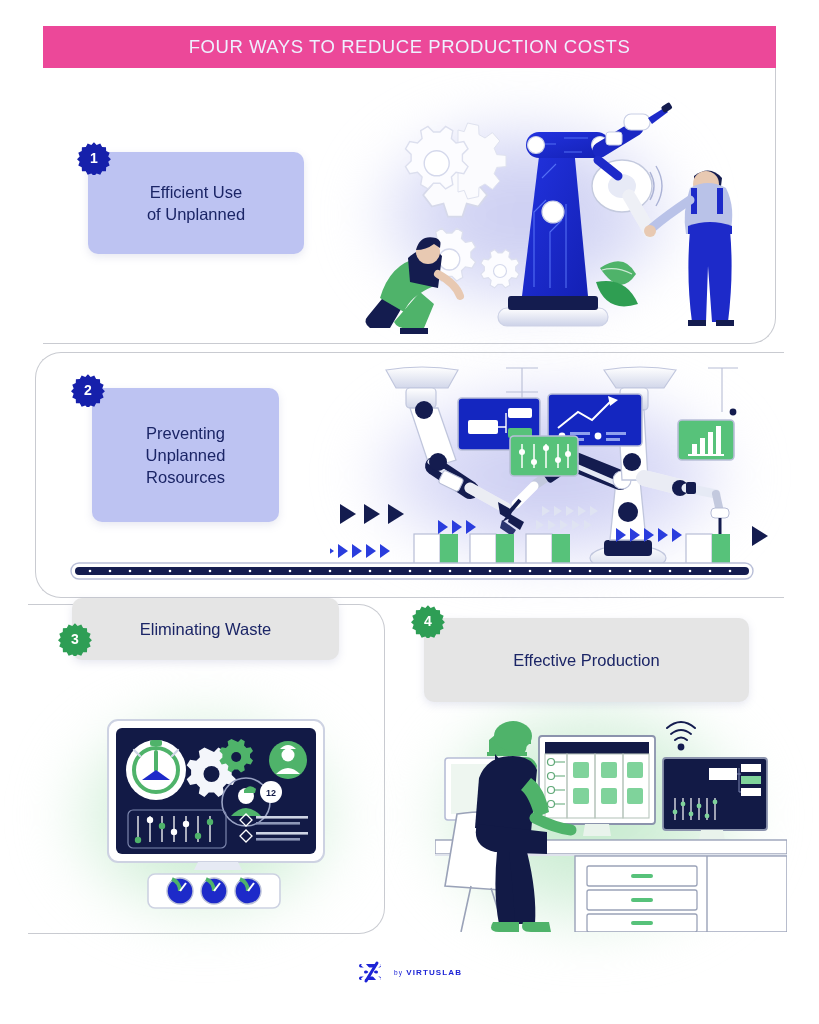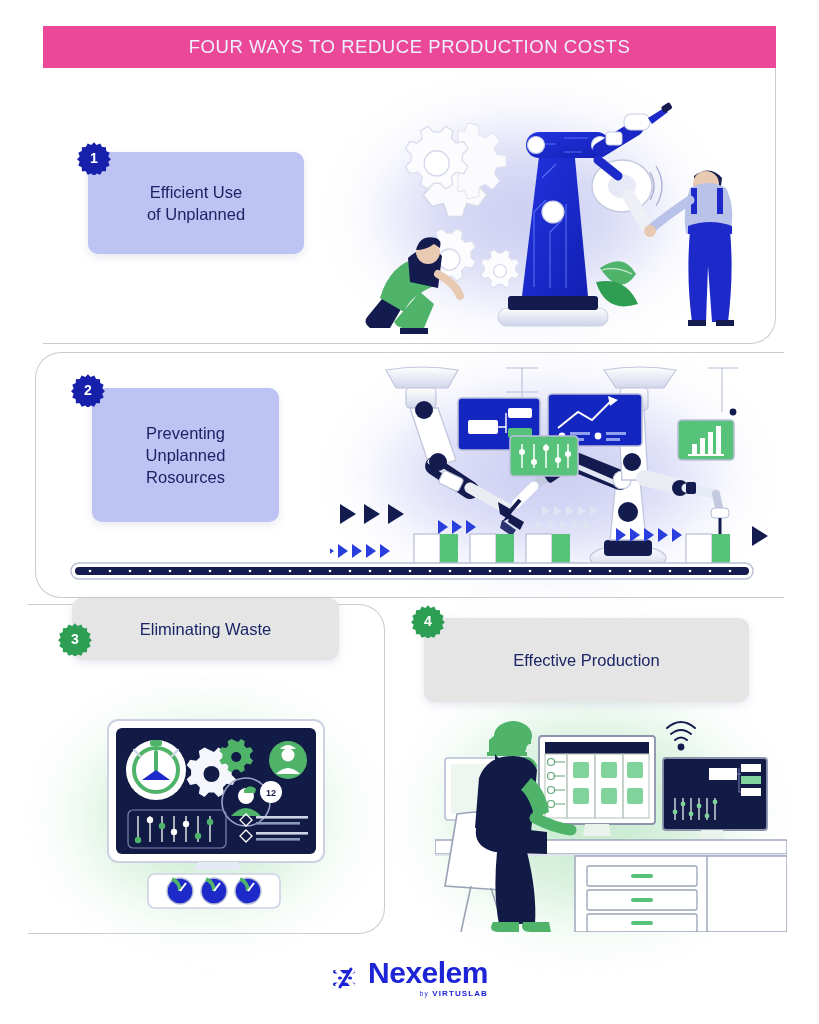--- a/index.html
+++ b/index.html
@@ -645,19 +645,18 @@
       <rect x="2" y="18.6" width="22" height="3.4" rx="1.7"></rect>
       <rect x="7" y="12.4" width="14" height="3.2" rx="1.6"></rect>
       <path d="M6 5 L22 23" stroke="#ffffff" stroke-width="3"></path>
       <path d="M7 4 L21 22" stroke="#1d24d6" stroke-width="0"></path>
     </g>
     <path d="M5 6 L23 22" stroke="#ffffff" stroke-width="3.4" fill="none"></path>
     <path d="M23 6 L5 22" stroke="#ffffff" stroke-width="3.4" fill="none"></path>
     <path d="M20 5 L9 23" stroke="#1d24d6" stroke-width="3" fill="none" stroke-linecap="round"></path>
   </svg>
   <div class="logo-text">
-    <div class="logo-name">Nexelem</div>
     <div class="logo-sub">
       <i>by</i>
       <span>VIRTUSLAB</span>
     </div>
   </div>
 </div>
 
 </body></html>

